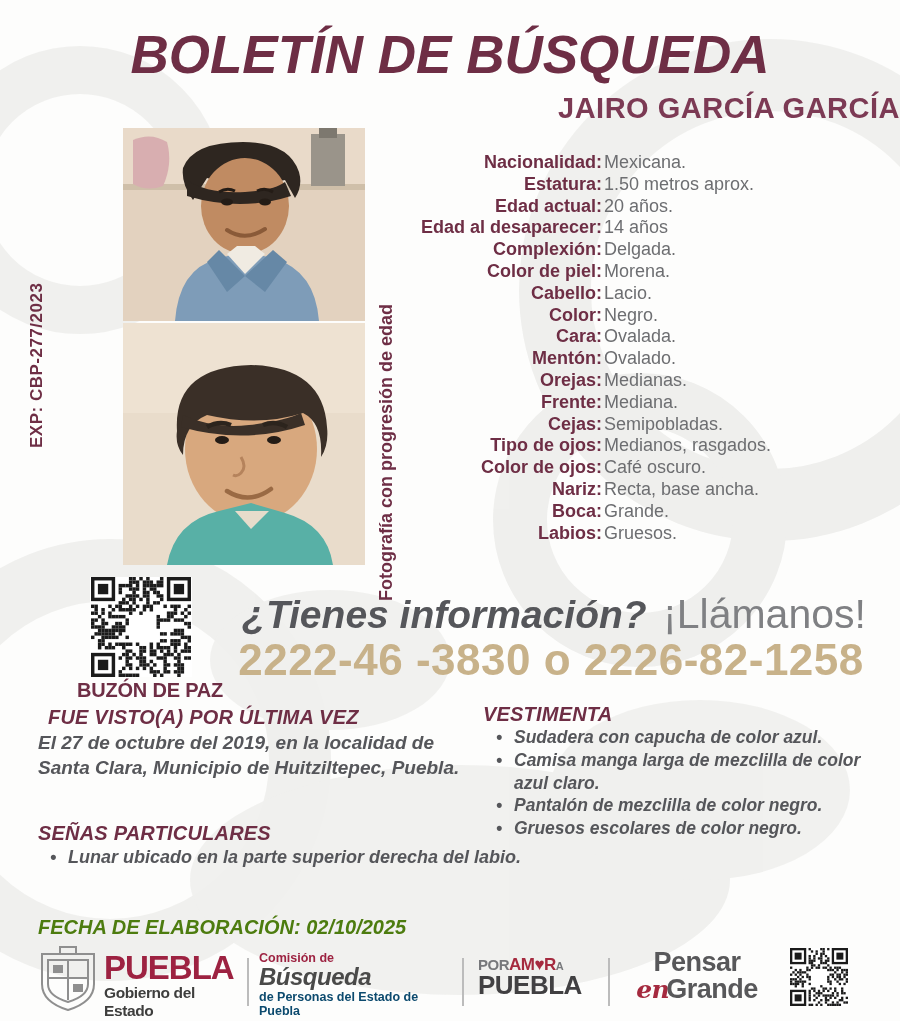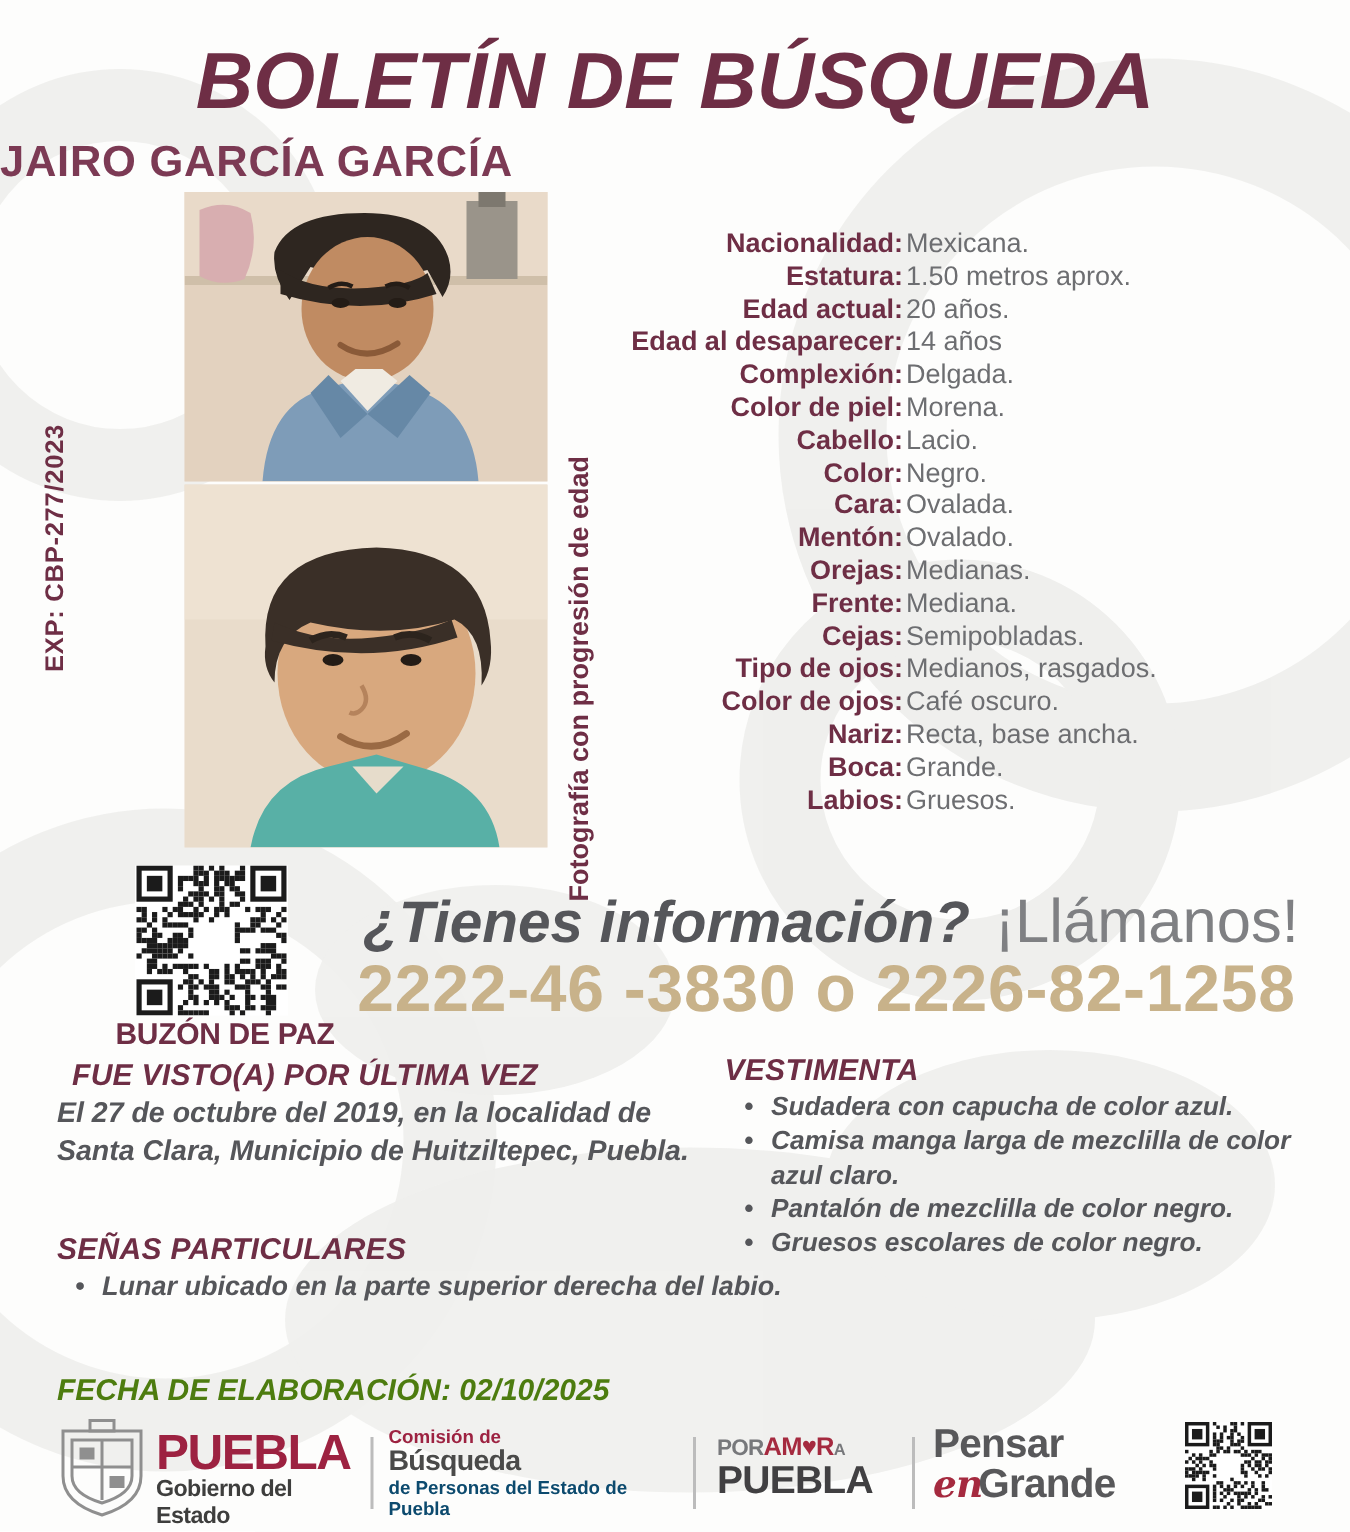--- a/index.html
+++ b/index.html
@@ -7,21 +7,21 @@
     position:relative;width:900px;height:1021px;overflow:hidden;
     background:#fdfdfc;font-family:"Liberation Sans",sans-serif;
     -webkit-font-smoothing:antialiased;
   }
   .wm{position:absolute;inset:0;z-index:0;pointer-events:none;}
   .layer{position:absolute;z-index:2;}
 
   
   .title{left:0;right:0;top:24px;text-align:center;
     font-size:53px;font-weight:700;font-style:italic;color:#6e2e45;letter-spacing:0;}
-  .subtitle{left:0;right:0;top:92px;text-align:left;
+  .subtitle{left:0;right:0;top:92px;text-align:right;
     font-size:29px;font-weight:700;color:#7c3a54;letter-spacing:.5px;}
 
   
   .vtext{white-space:nowrap;transform:rotate(-90deg);transform-origin:0 0;
     font-weight:700;color:#6e2e45;}
   .exp{left:27px;top:448px;font-size:17px;letter-spacing:.5px;}
   .photo-cap{left:376px;top:601px;font-size:18px;}
 
   
   .photo{position:absolute;left:123px;width:242px;background:#e3d2bf;overflow:hidden;z-index:2;}
@@ -62,29 +62,29 @@
   .fecha{left:38px;top:916px;font-size:20px;font-weight:700;font-style:italic;color:#4d7c0f;}
 
   
   .crest{left:36px;top:946px;width:64px;height:68px;}
   .gob{left:104px;top:952px;width:140px;}
   .gob-name{font-size:33px;font-weight:700;color:#9d2241;letter-spacing:-1px;line-height:.95;}
   .gob-sub{font-size:15.5px;font-weight:700;color:#3e3e3d;letter-spacing:-.4px;margin-top:1px;}
   .vdiv{position:absolute;width:2px;background:#bcbcbc;z-index:2;}
   .comision{left:259px;top:951px;width:196px;}
   .com-1{font-size:12.5px;font-weight:700;color:#9d2241;}
-  .com-2{font-size:19px;font-weight:700;color:#4a4a49;letter-spacing:-.5px;line-height:1;}
+  .com-2{font-size:24px;font-weight:700;color:#4a4a49;letter-spacing:-.5px;line-height:1;font-style:italic;}
   .com-3{font-size:12.5px;font-weight:700;color:#0c4a6e;margin-top:1px;}
   .poramor{left:478px;top:957px;width:126px;}
   .pa-1{line-height:.9;white-space:nowrap;}
   .pa-por{font-size:15px;font-weight:700;color:#77787b;letter-spacing:-.5px;}
   .pa-amor{font-size:17px;font-weight:700;color:#a52a3f;letter-spacing:-.5px;}
   .pa-a{font-size:11px;font-weight:700;color:#77787b;}
   .pa-2{font-size:26px;font-weight:700;color:#414042;letter-spacing:-.5px;line-height:1;}
-  .pensar{left:622px;top:950px;width:150px;}
+  .pensar{left:622px;top:950px;width:150px;text-align:center;}
   .pe-1{font-size:27px;font-weight:700;color:#58585a;line-height:.95;letter-spacing:-.5px;}
   .pe-2{font-size:27px;font-weight:700;color:#58585a;line-height:1;letter-spacing:-.5px;white-space:nowrap;}
   .pe-en{font-family:"DejaVu Serif",serif;font-style:italic;font-weight:700;
     font-size:25px;color:#a52a3f;margin-right:-3px;}
   .qr-foot{left:790px;top:948px;width:58px;height:58px;}
 </style>
 </head>
 <body>
 
 <div class="poster">

